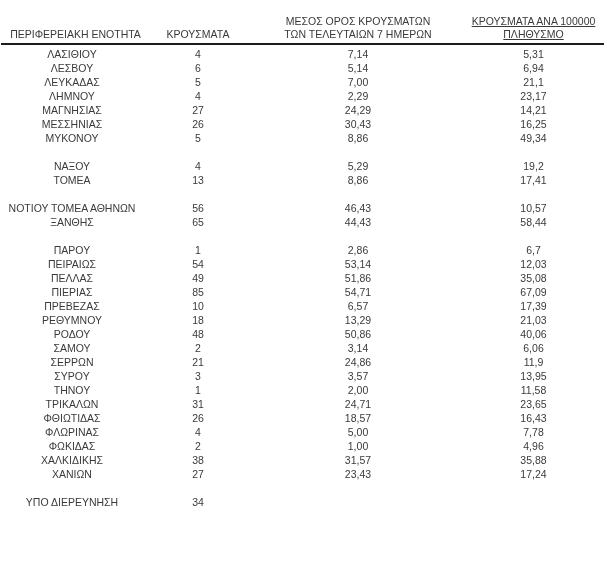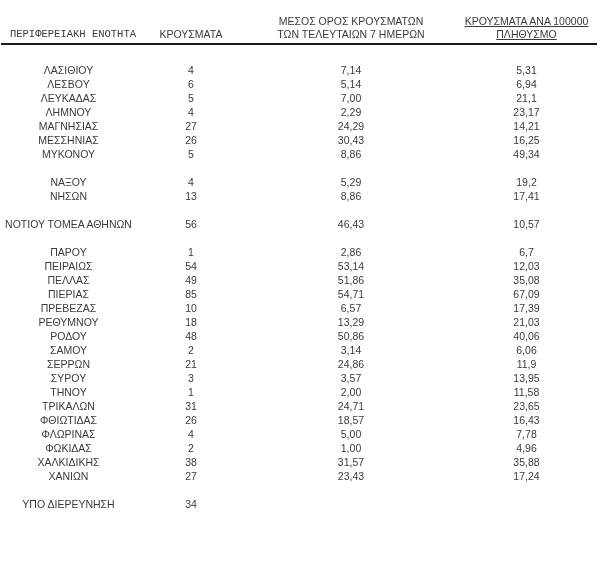--- a/index.html
+++ b/index.html
@@ -27,38 +27,38 @@
     font-size: 10.5px;
     line-height: 13px;
     vertical-align: bottom;
     padding: 0 0 2px 0;
     border-bottom: 2px solid #1c1c1c;
     text-align: center;
     margin-top: 28px;
   }
   thead th.c1 {
     width: 135px;
-    text-align: right;
+    text-align: center;
+    padding-left: 7px;
     white-space: nowrap;
-    font-family: Liberation Mono, monospace;
   }
   thead th.c2 { width: 110px; white-space: nowrap; }
   thead th.c3 { width: 210px; white-space: pre; }
   thead th.c4 { width: 141px; white-space: pre; text-decoration: underline; }
   tbody td {
     font-size: 10.5px;
     height: 14px;
     line-height: 14px;
     padding: 0;
     text-align: center;
     white-space: nowrap;
     overflow: visible;
   }
   tbody tr.first-row td {
-    padding-top: 18px;
+    padding-top: 2px;
   }
   tbody tr.spacer td {
     height: 14px;
   }
 </style>
 </head>
 <body>
 
 <div class="page">
   <table class="data-table">
@@ -118,33 +118,39 @@
         <tr class="spacer">
           <td colspan="4"></td>
         </tr>
         <tr>
           <td>ΝΑΞΟΥ</td>
           <td>4</td>
           <td>5,29</td>
           <td>19,2</td>
         </tr>
         <tr>
-          <td>ΝΗΣΩΝ</td>
+          <td>ΤΟΜΕΑ</td>
           <td>13</td>
           <td>8,86</td>
           <td>17,41</td>
         </tr>
         <tr class="spacer">
           <td colspan="4"></td>
         </tr>
         <tr>
           <td>ΝΟΤΙΟΥ ΤΟΜΕΑ ΑΘΗΝΩΝ</td>
           <td>56</td>
           <td>46,43</td>
           <td>10,57</td>
+        </tr>
+        <tr>
+          <td>ΞΑΝΘΗΣ</td>
+          <td>65</td>
+          <td>44,43</td>
+          <td>58,44</td>
         </tr>
         <tr class="spacer">
           <td colspan="4"></td>
         </tr>
         <tr>
           <td>ΠΑΡΟΥ</td>
           <td>1</td>
           <td>2,86</td>
           <td>6,7</td>
         </tr>

